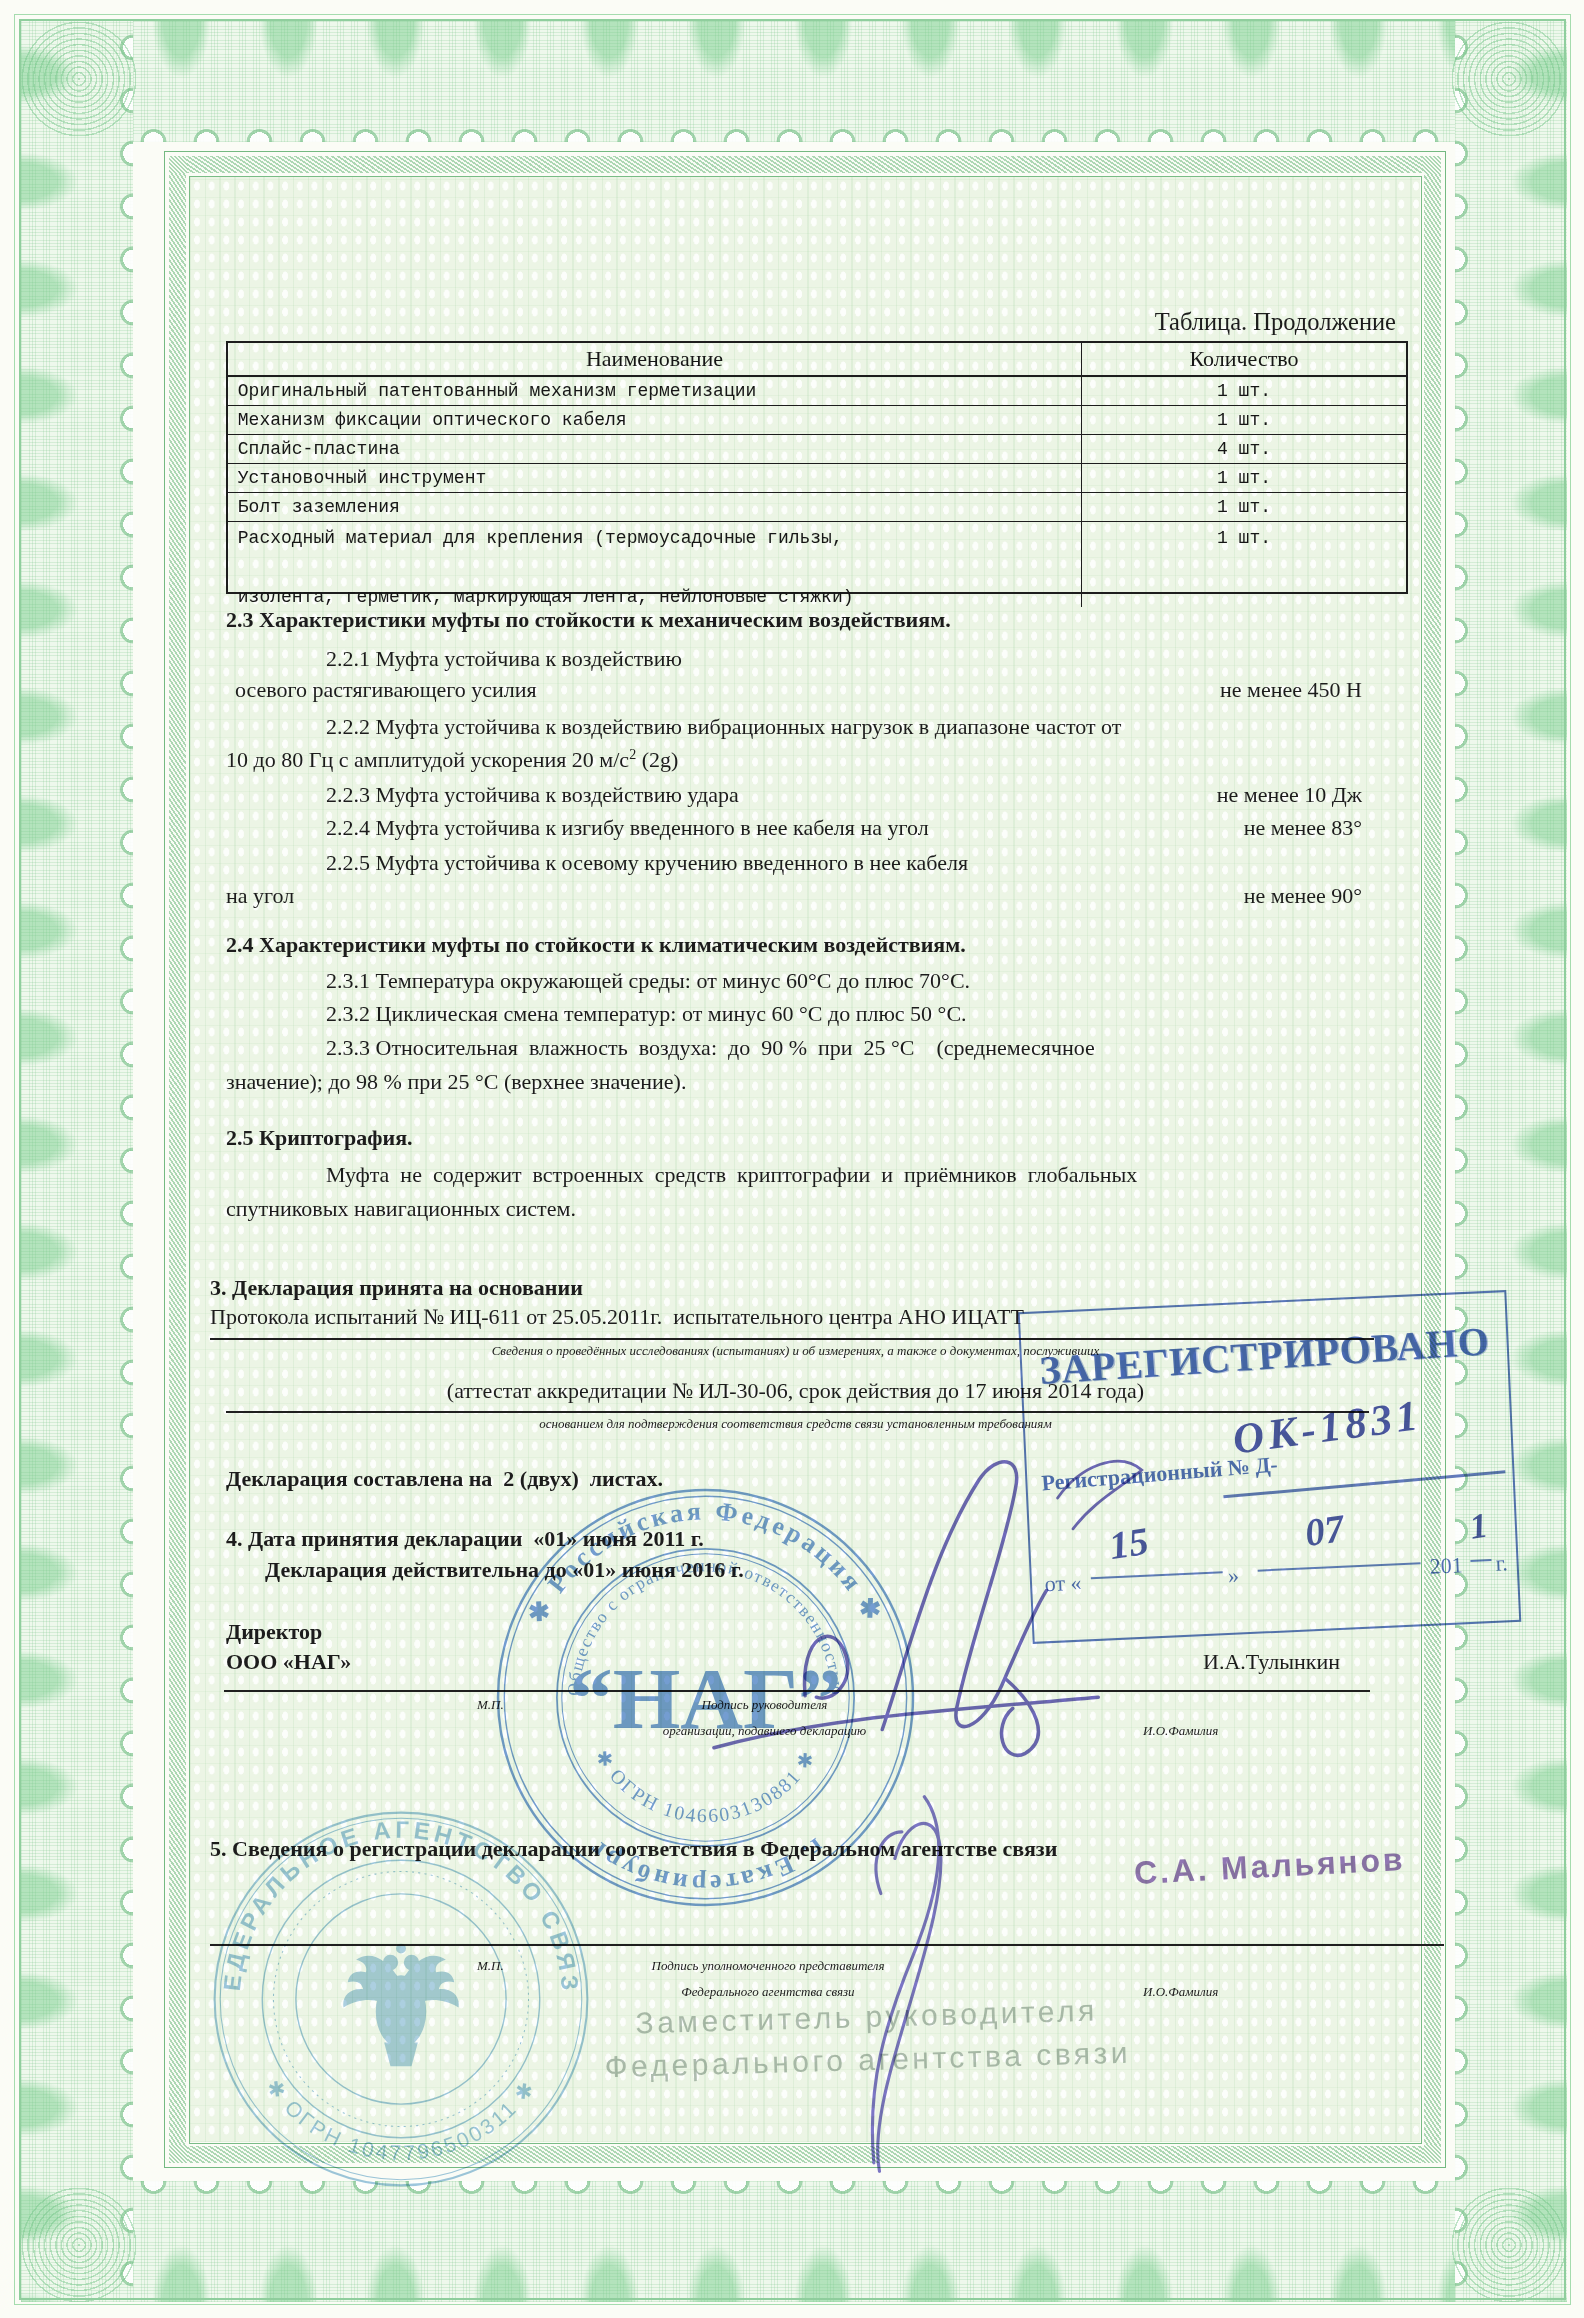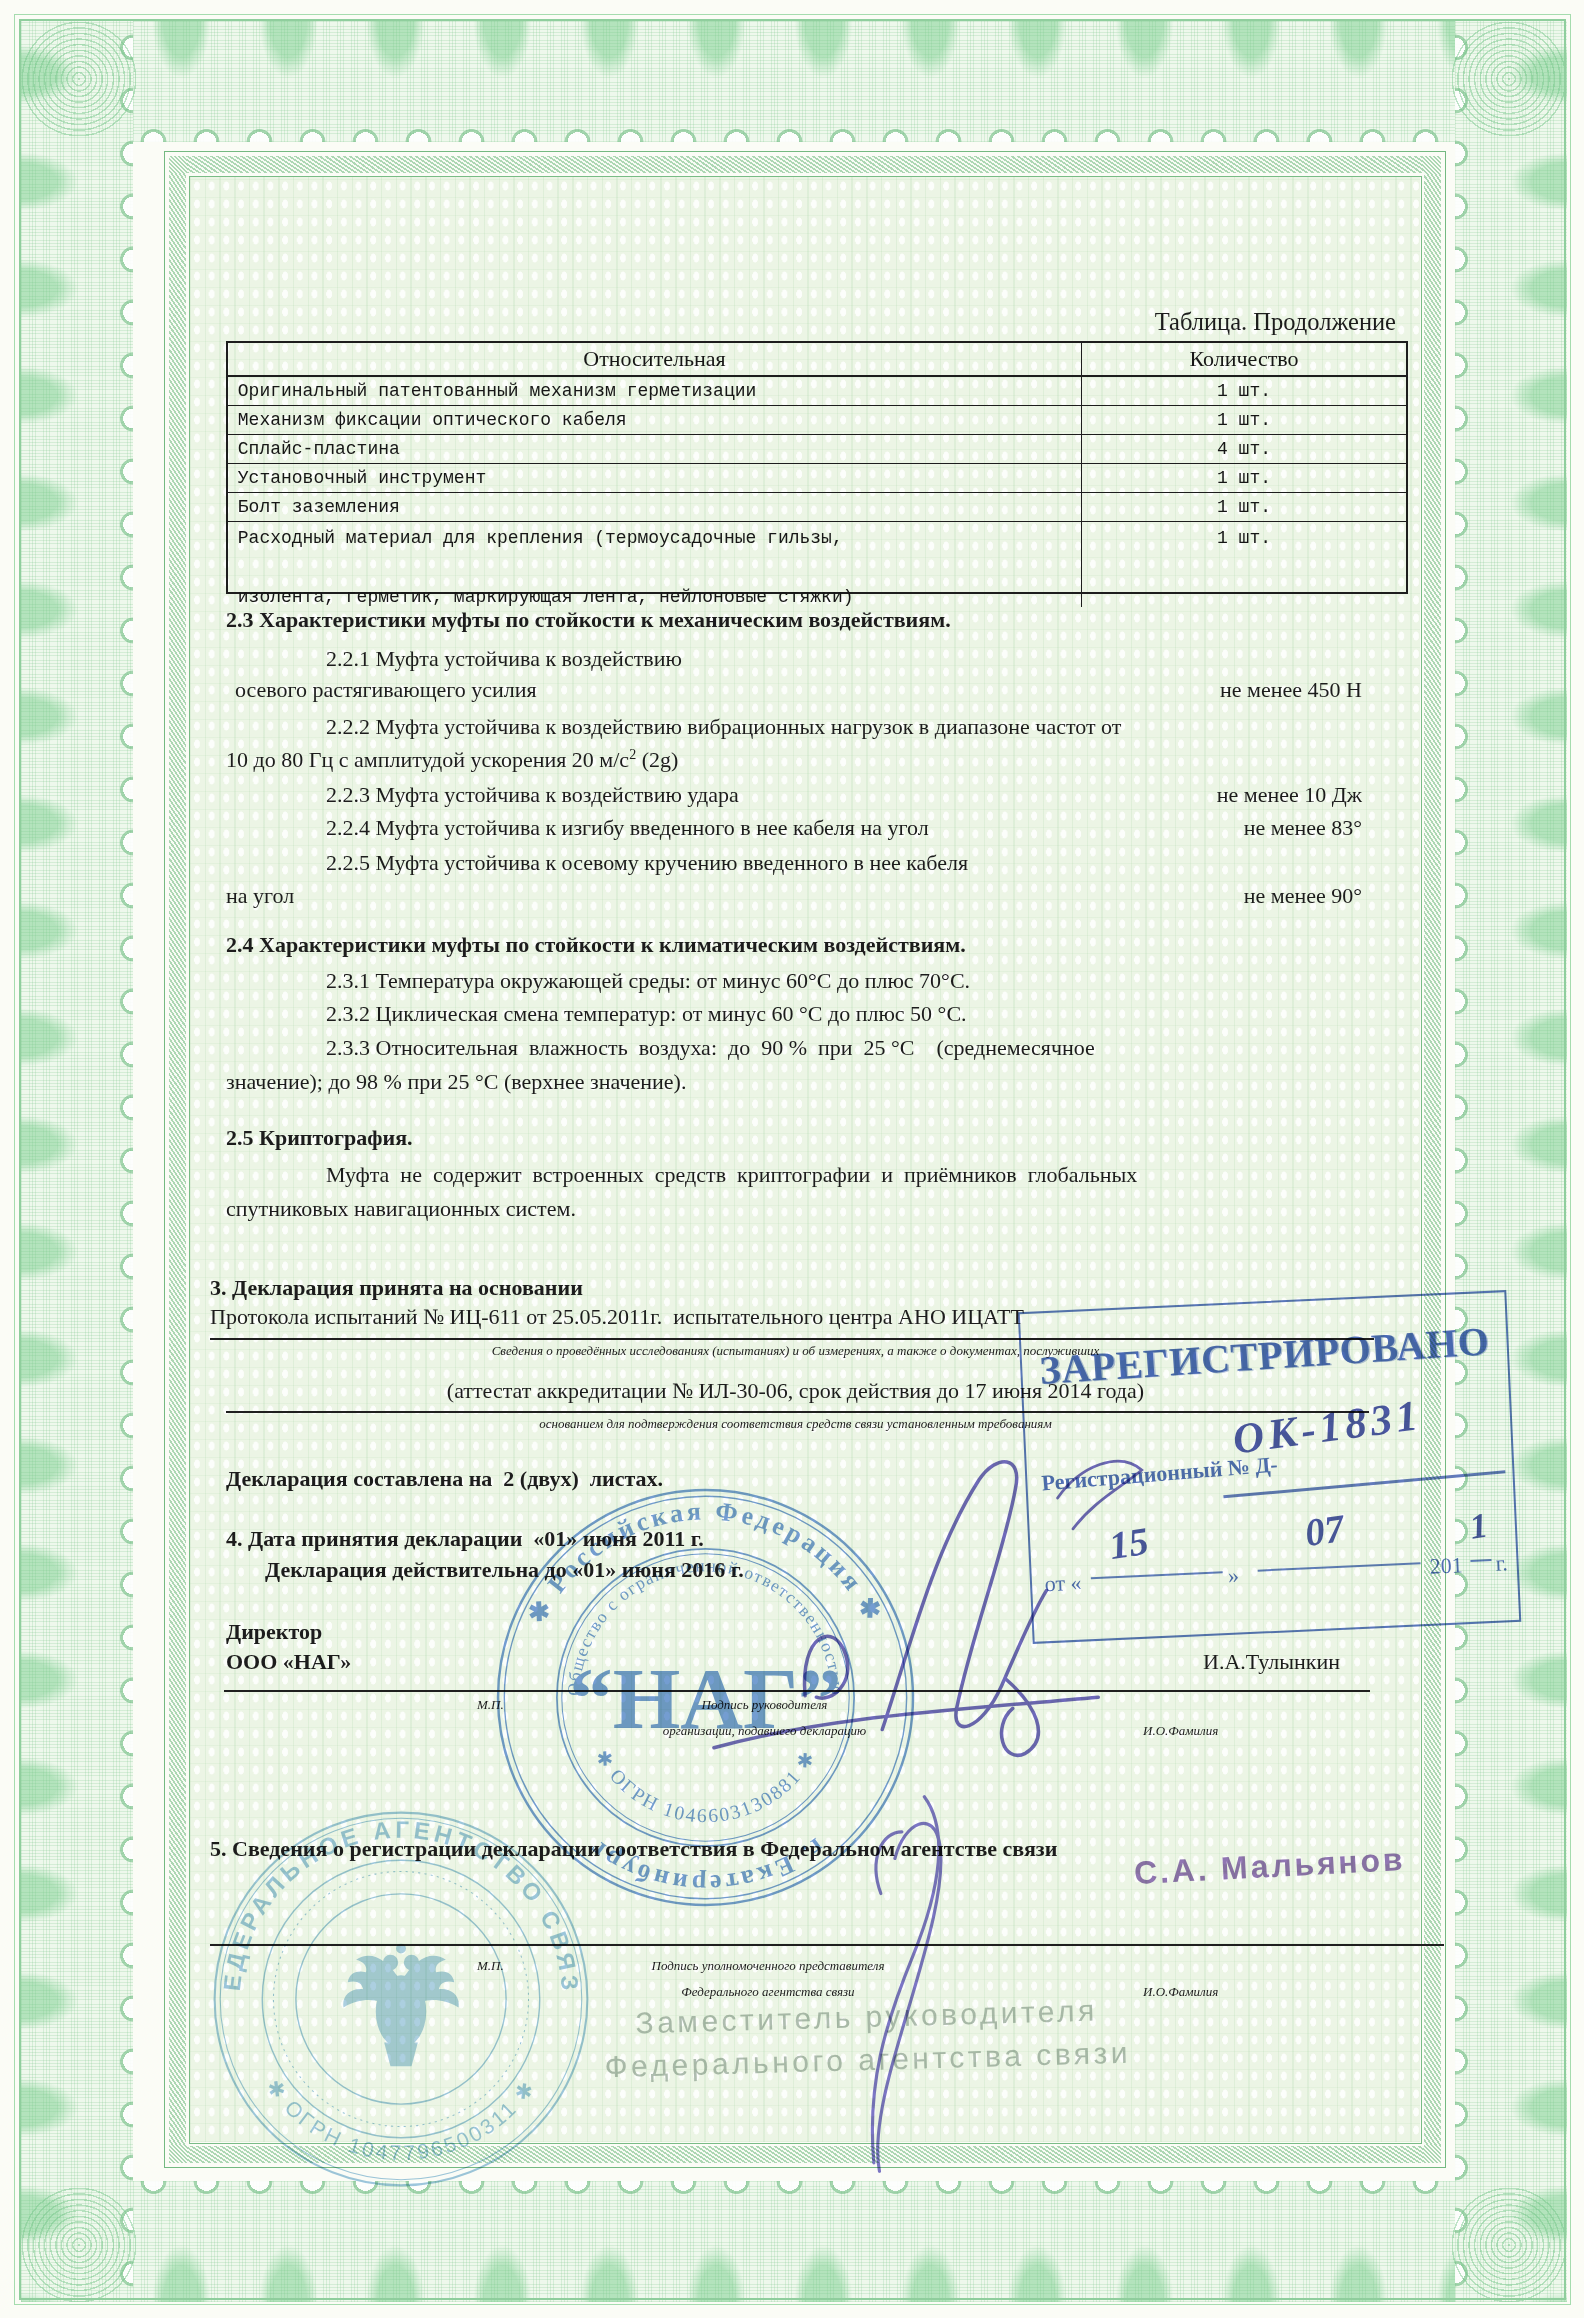--- a/index.html
+++ b/index.html
@@ -121,21 +121,21 @@
   <div class="edge-line-b"></div>
   <div class="if-line1"></div>
   <div class="if-band"></div>
   <div class="if-line2"></div>
   <div class="content-bg"></div>
 
   <div class="line" style="right:189px;top:308px;font-size:24.5px;">Таблица. Продолжение</div>
 
   <div class="table">
     <div class="tr th">
-      <div class="td name">Относительная</div>
+      <div class="td name">Наименование</div>
       <div class="td qty">Количество</div>
     </div>
     <div class="tr rw">
       <div class="td name">Оригинальный патентованный механизм герметизации</div>
       <div class="td qty">1 шт.</div>
     </div>
     <div class="tr rw">
       <div class="td name">Механизм фиксации оптического кабеля</div>
       <div class="td qty">1 шт.</div>
     </div>

